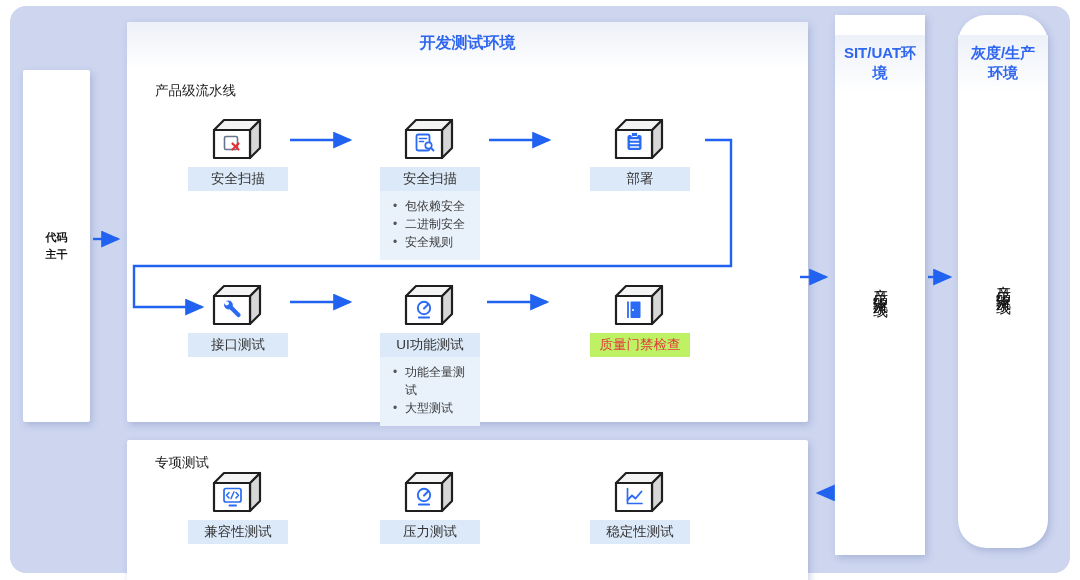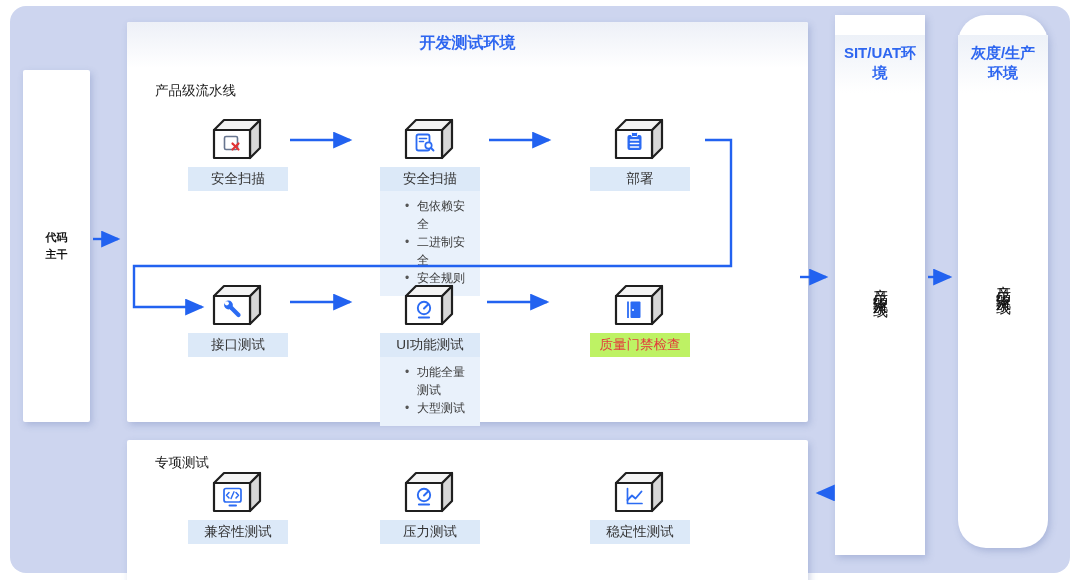--- a/index.html
+++ b/index.html
@@ -26,21 +26,21 @@
                font-weight:bold; color:#2e66f0; }
   .sub-label { position:absolute; font-size:13.5px; color:#1a1a1a; }
 
   
   .node { position:absolute; width:100px; display:flex; flex-direction:column;
           align-items:center; }
   .cube { height:44px; }
   .nlabel { width:100%; height:24px; line-height:24px; margin-top:6px;
             background:#dce9f8; text-align:center; font-size:13.5px; color:#333; }
   .node.gate .nlabel { background:#bef264; color:#e23d3d; font-weight:500; }
-  .bullets { width:100%; margin:0; padding:6px 4px 9px 16px; box-sizing:border-box;
+  .bullets { width:100%; margin:0; padding:6px 4px 9px 4px; box-sizing:border-box;
              background:#e9f1fb; list-style:none; }
   .bullets li { position:relative; padding-left:21px; font-size:12px;
                 color:#3a3a3a; line-height:1.5; text-align:left; }
   .bullets li::before { content:'•'; position:absolute; left:9px; color:#555; }
 
   
   .col { position:absolute; top:15px; width:90px; background:#ffffff;
          box-shadow:2px 3px 7px rgba(90,110,170,.30); }
   .col-sit  { left:835px; height:540px; }
   .col-prod { left:958px; height:533px;border-radius:28px; }

